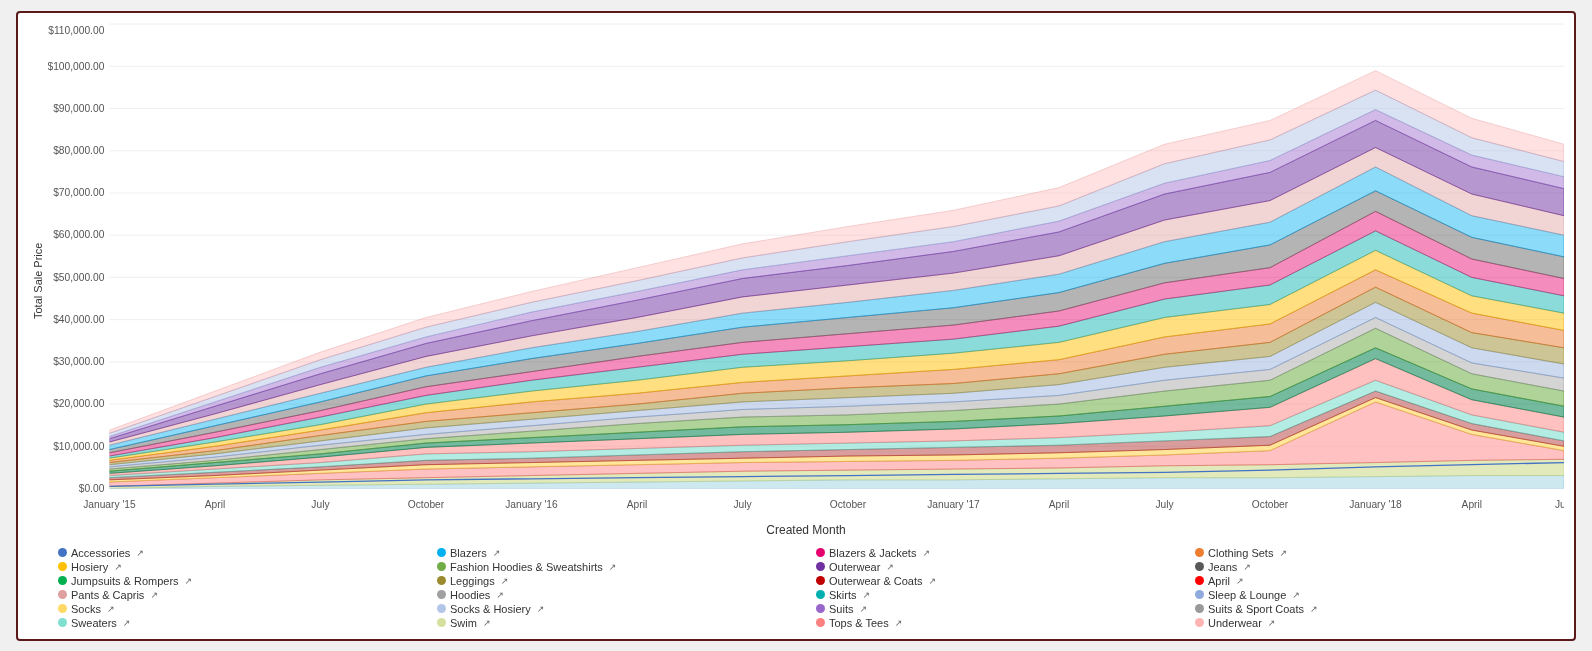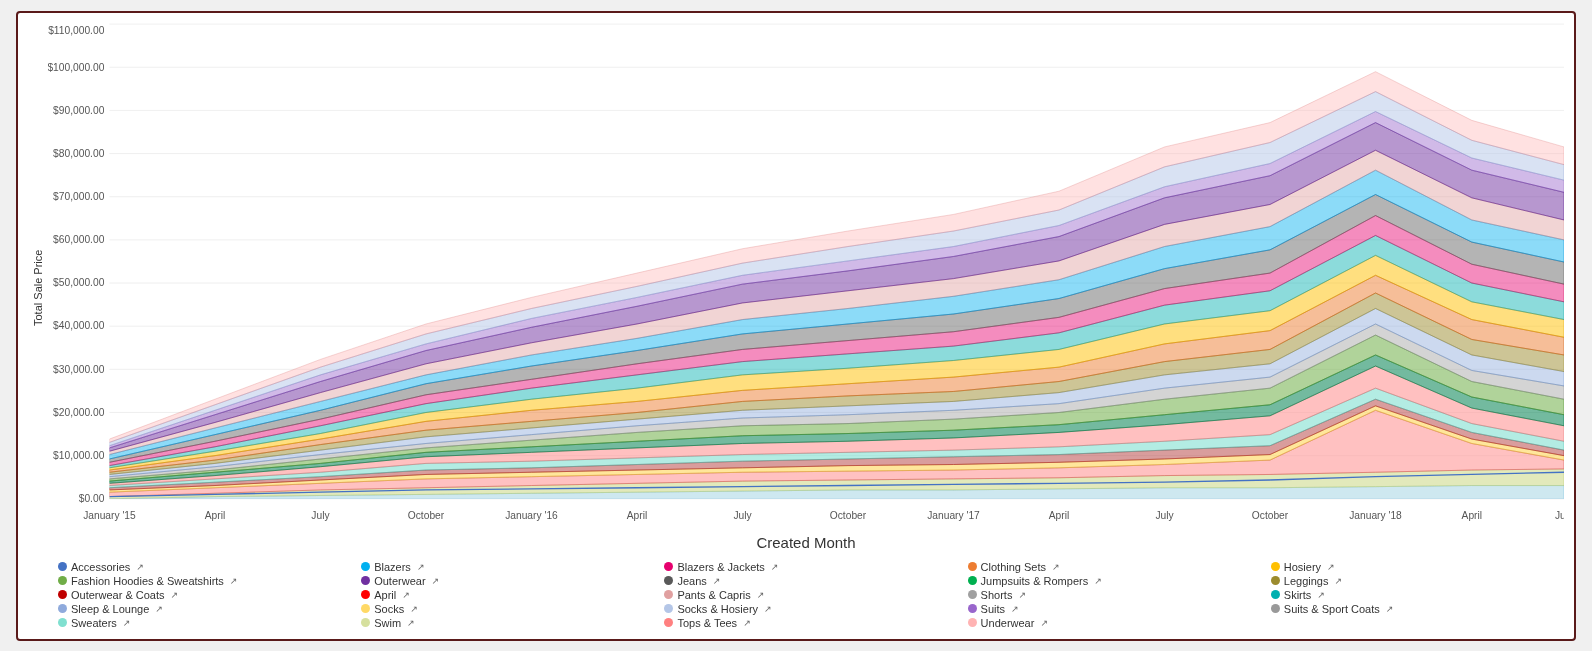--- a/index.html
+++ b/index.html
@@ -47,28 +47,28 @@
       flex: 1;
       position: relative;
       min-height: 0;
     }
     svg.main-chart {
       width: 100%;
       height: 100%;
     }
     .x-axis-label {
       text-align: center;
-      font-size: 15px;
+      font-size: 12px;
       color: #333;
       padding: 2px 0 2px 0;
     }
     .legend-area {
       padding: 8px 0 0 30px;
       display: grid;
-      grid-template-columns: repeat(5, 1fr);
+      grid-template-columns: repeat(4, 1fr);
       gap: 2px 10px;
       font-size: 11px;
     }
     .legend-item {
       display: flex;
       align-items: center;
       gap: 4px;
       white-space: nowrap;
     }
     .legend-dot {
@@ -265,21 +265,21 @@
       <span class="trend-icon">↗</span>
     </div>
 
     <div class="legend-item">
       <div class="legend-dot" style="background:#e0a0a0"></div>
       <span class="legend-text">Pants &amp; Capris</span>
       <span class="trend-icon">↗</span>
     </div>
     <div class="legend-item">
       <div class="legend-dot" style="background:#a0a0a0"></div>
-      <span class="legend-text">Shorts</span>
+      <span class="legend-text">Hoodies</span>
       <span class="trend-icon">↗</span>
     </div>
     <div class="legend-item">
       <div class="legend-dot" style="background:#00b0b0"></div>
       <span class="legend-text">Skirts</span>
       <span class="trend-icon">↗</span>
     </div>
     <div class="legend-item">
       <div class="legend-dot" style="background:#8faadc"></div>
       <span class="legend-text">Sleep &amp; Lounge</span>

